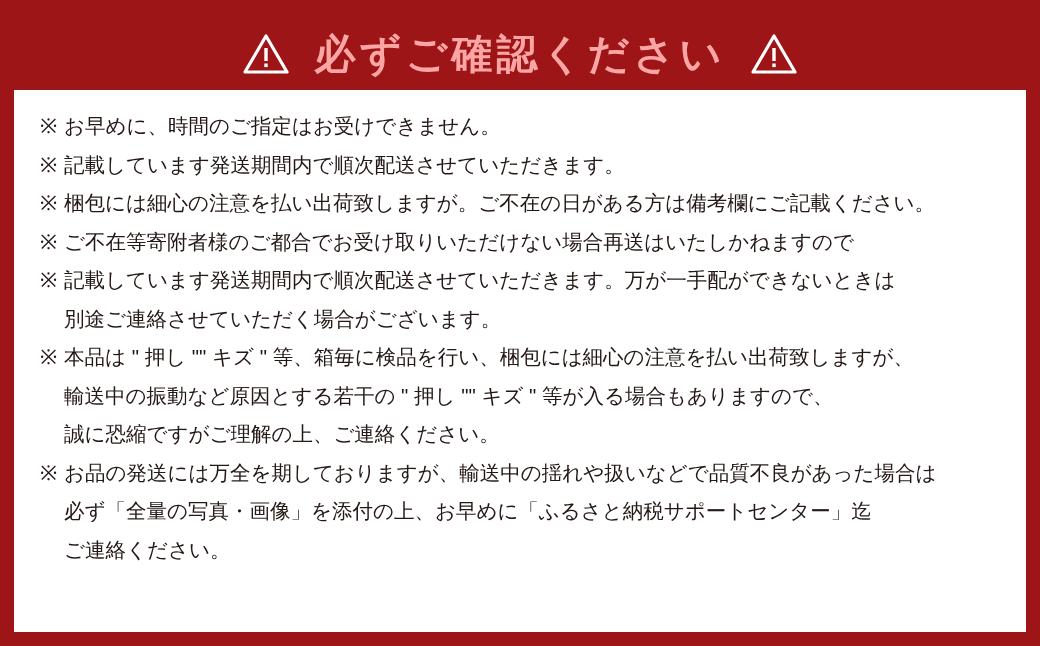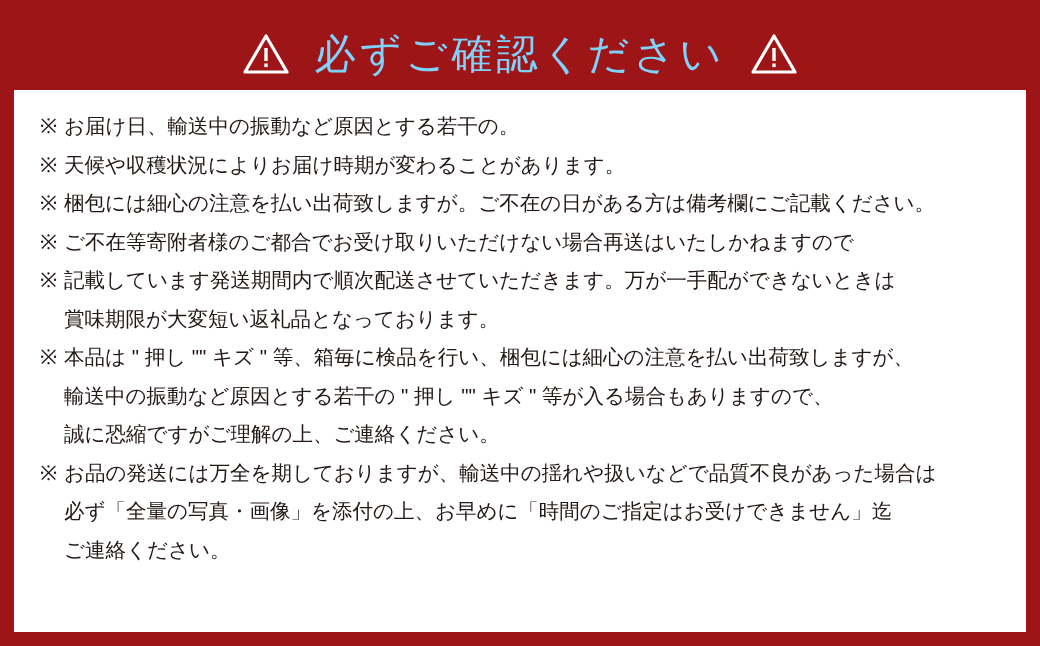--- a/index.html
+++ b/index.html
@@ -26,23 +26,23 @@
     height: 72px;
     flex: 0 0 auto;
     display: flex;
     align-items: center;
     justify-content: center;
     gap: 26px;
     color: #ffffff;
   }
   .header-title {
     font-size: 41px;
-    font-weight: normal;
+    font-weight: bold;
     letter-spacing: 4px;
-    color: #7dd3fc;
+    color: #fca5a5;
     white-space: nowrap;
   }
   .warn-icon {
     width: 46px;
     height: 42px;
     display: inline-block;
     flex: 0 0 auto;
   }
   .warn-icon svg {
     display: block;
@@ -105,47 +105,47 @@
         <rect x="21.3" y="15" width="3.4" height="13" fill="#ffffff"></rect>
         <rect x="21.3" y="30.5" width="3.4" height="3.6" fill="#ffffff"></rect>
       </svg>
     </span>
   </div>
 
   <div class="notice-body">
 
     <div class="notice-line">
       <span class="line-marker">※</span>
-      <span class="line-text">お届け日、輸送中の振動など原因とする若干の。</span>
+      <span class="line-text">お早めに、時間のご指定はお受けできません。</span>
     </div>
 
     <div class="notice-line">
       <span class="line-marker">※</span>
-      <span class="line-text">天候や収穫状況によりお届け時期が変わることがあります。</span>
+      <span class="line-text">記載しています発送期間内で順次配送させていただきます。</span>
     </div>
 
     <div class="notice-line">
       <span class="line-marker">※</span>
       <span class="line-text">梱包には細心の注意を払い出荷致しますが。ご不在の日がある方は備考欄にご記載ください。</span>
     </div>
 
     <div class="notice-line">
       <span class="line-marker">※</span>
       <span class="line-text">ご不在等寄附者様のご都合でお受け取りいただけない場合再送はいたしかねますので</span>
     </div>
 
 
     <div class="notice-line">
       <span class="line-marker">※</span>
       <span class="line-text">記載しています発送期間内で順次配送させていただきます。万が一手配ができないときは</span>
     </div>
 
     <div class="notice-line cont">
       <span class="line-marker"></span>
-      <span class="line-text">賞味期限が大変短い返礼品となっております。</span>
+      <span class="line-text">別途ご連絡させていただく場合がございます。</span>
     </div>
 
     <div class="notice-line">
       <span class="line-marker">※</span>
       <span class="line-text">本品は " 押し "" キズ " 等、箱毎に検品を行い、梱包には細心の注意を払い出荷致しますが、</span>
     </div>
 
     <div class="notice-line cont">
       <span class="line-marker"></span>
       <span class="line-text">輸送中の振動など原因とする若干の " 押し "" キズ " 等が入る場合もありますので、</span>
@@ -156,21 +156,21 @@
       <span class="line-text">誠に恐縮ですがご理解の上、ご連絡ください。</span>
     </div>
 
     <div class="notice-line">
       <span class="line-marker">※</span>
       <span class="line-text">お品の発送には万全を期しておりますが、輸送中の揺れや扱いなどで品質不良があった場合は</span>
     </div>
 
     <div class="notice-line cont">
       <span class="line-marker"></span>
-      <span class="line-text">必ず「全量の写真・画像」を添付の上、お早めに「時間のご指定はお受けできません」迄</span>
+      <span class="line-text">必ず「全量の写真・画像」を添付の上、お早めに「ふるさと納税サポートセンター」迄</span>
     </div>
 
     <div class="notice-line cont">
       <span class="line-marker"></span>
       <span class="line-text">ご連絡ください。</span>
     </div>
 
   </div>
 </div>
 

